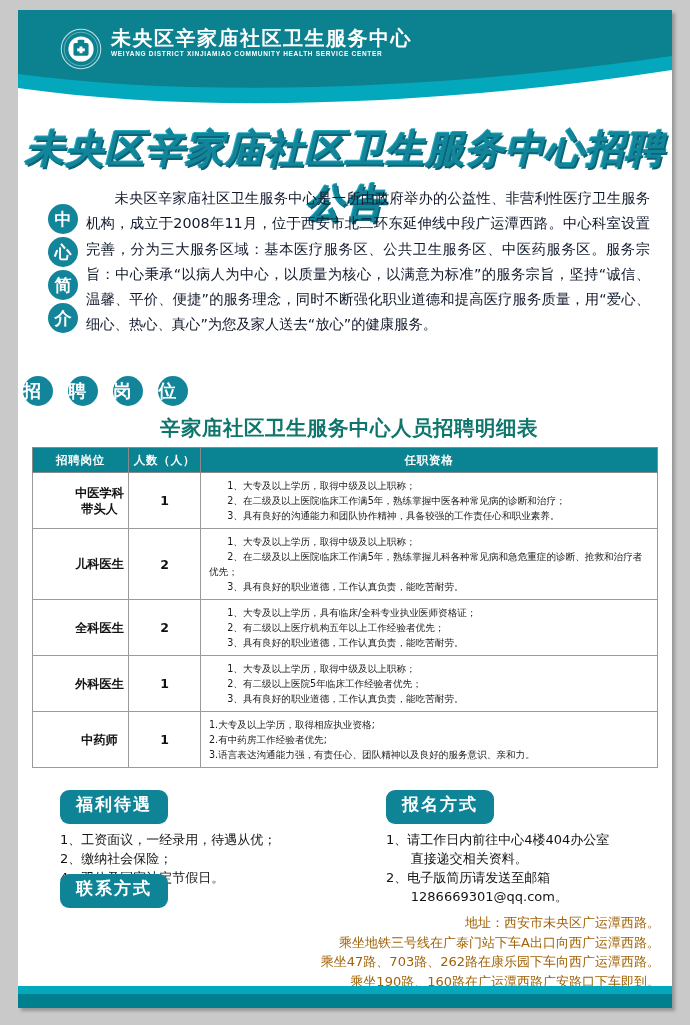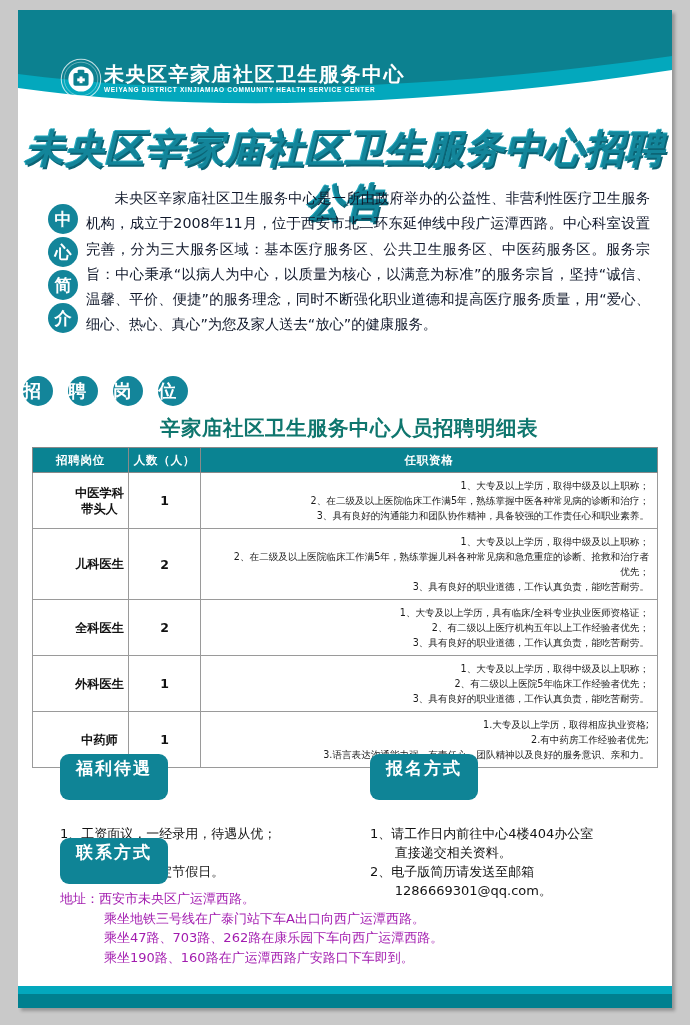--- a/index.html
+++ b/index.html
@@ -40,24 +40,24 @@
     background: #0c8190;
   }
   .band-wave {
     position: absolute;
     left: 0; top: 0;
     width: 654px; height: 104px;
   }
   .logo-wrap {
     position: absolute;
     left: 42px;
-    top: 48px;
+    top: 18px;
     display: flex;
-    align-items: center;
-    gap: 2px;
+    align-items: flex-start;
+    gap: 9px;
   }
   .logo-seal {
     width: 42px; height: 42px;
     flex: 0 0 42px;
   }
   .logo-text { line-height: 1; }
   .logo-cn {
     font-size: 20px;
     font-weight: bold;
     color: #ffffff;
@@ -203,68 +203,70 @@
     font-size: 12.5px;
     font-weight: bold;
     color: #111;
   }
   .td-req {
     padding: 5px 8px 5px 8px;
     font-size: 9.6px;
     line-height: 15px;
     color: #1a1a1a;
   }
-  .td-req .req-line { text-indent: 1.9em; text-align: right; }
+  .td-req .req-line { text-indent: 1.9em; }
   .td-req .req-line.flat { text-indent: 0; }
 
   
   .pill {
     display: inline-block;
     background: #0f8496;
     color: #ffffff;
     font-size: 17px;
     font-weight: bold;
     letter-spacing: 2px;
-    padding: 3px 16px 20px 16px;
+    padding: 3px 16px 8px 16px;
     border-radius: 9px;
     font-family: "DejaVu Sans", "Liberation Sans", sans-serif;
+    margin-top: 36px;
   }
 
   .block-welfare {
     position: absolute;
     left: 42px;
     top: 744px;
     width: 290px;
   }
   .block-apply {
     position: absolute;
-    left: 352px;
+    left: 368px;
     top: 744px;
     width: 290px;
   }
   .block-contact {
     position: absolute;
     left: 42px;
     top: 828px;
     width: 600px;
   }
   .list {
-    margin-top: 24px;
+    margin-top: 6px;
     font-size: 13px;
     line-height: 19px;
     color: #121212;
     font-family: "DejaVu Sans", "Liberation Sans", sans-serif;
   }
   .list .li { white-space: pre-wrap; }
   .contact-body {
     margin-top: 5px;
     font-size: 13px;
     line-height: 19.5px;
-    color: #a21caf;
-    font-family: "DejaVu Sans", "Liberation Sans", sans-serif;
+    color: #a16207;
+    font-family: "DejaVu Sans", "Liberation Sans", sans-serif;
+    text-align: right;
   }
   .contact-body .indent { padding-left: 44px; }
 
   
   .footer-stripe {
     position: absolute;
     left: 0;
     bottom: 14px;
     width: 654px;
     height: 8px;

